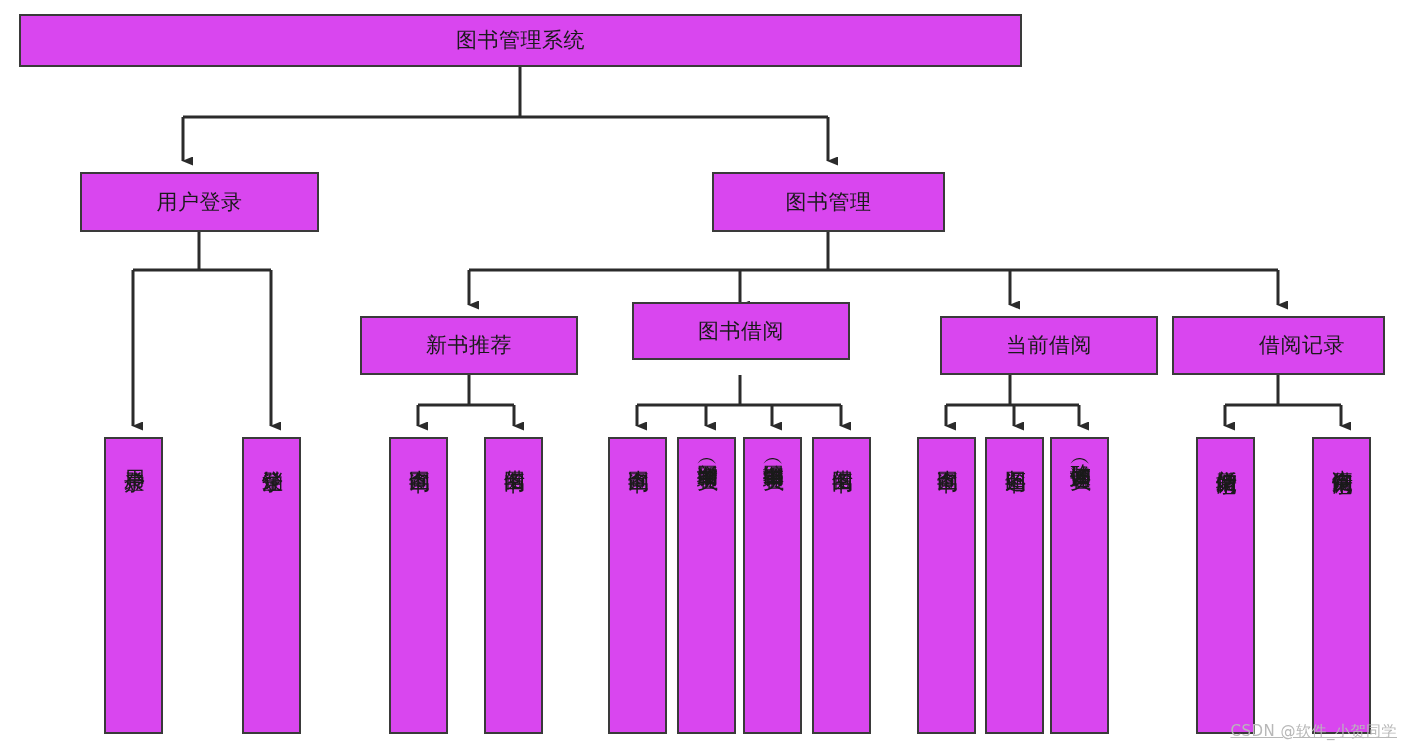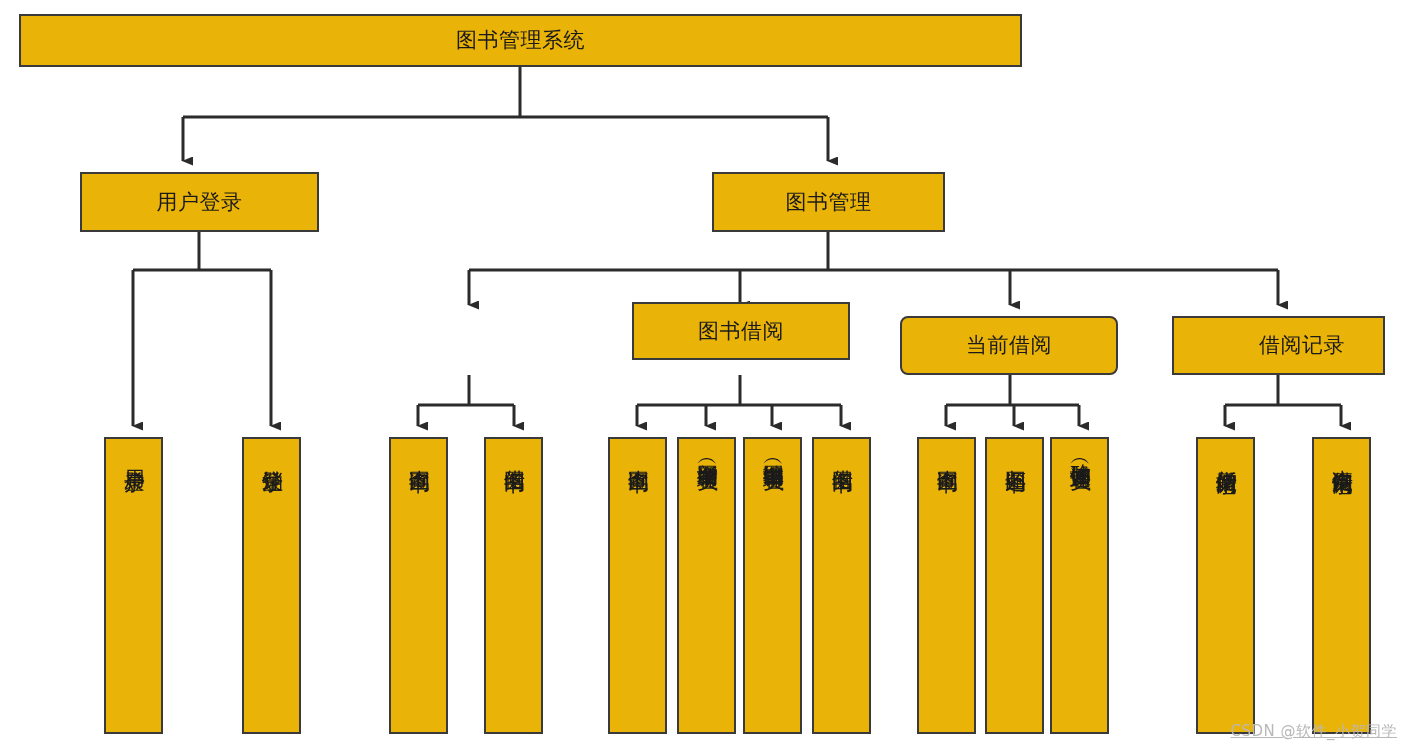--- a/index.html
+++ b/index.html
@@ -22,21 +22,21 @@
   svg#edges {
     position: absolute;
     left: 0;
     top: 0;
     width: 1405px;
     height: 747px;
   }
   .node {
     position: absolute;
     box-sizing: border-box;
-    background: #eab308;
+    background: #d946ef;
     border: 2px solid #3a3a3a;
     display: flex;
     align-items: center;
     justify-content: center;
     z-index: 2;
   }
   .node-label {
     color: #1a1a1a;
     font-size: 21px;
     line-height: 1.18;
@@ -130,24 +130,27 @@
     <span class="node-label">图书管理系统</span>
   </div>
 
   <div class="node" style="left:80px; top:172px; width:239px; height:60px;">
     <span class="node-label">用户登录</span>
   </div>
   <div class="node" style="left:712px; top:172px; width:233px; height:60px;">
     <span class="node-label">图书管理</span>
   </div>
 
+  <div class="node" style="left:360px; top:316px; width:218px; height:59px;">
+    <span class="node-label">新书推荐</span>
+  </div>
   <div class="node" style="left:632px; top:302px; width:218px; height:58px;">
     <span class="node-label">图书借阅</span>
   </div>
-  <div class="node" style="left:900px; top:316px; width:218px; height:59px;border-radius:8px;">
+  <div class="node" style="left:940px; top:316px; width:218px; height:59px;">
     <span class="node-label">当前借阅</span>
   </div>
   <div class="node" style="left:1172px; top:316px; width:213px; height:59px;padding-left:47px;">
     <span class="node-label">借阅记录</span>
   </div>
 
   <div class="node vertical" style="left:104px; top:437px; width:59px; height:297px;">
     <span class="node-label">用户登录</span>
   </div>
   <div class="node vertical" style="left:242px; top:437px; width:59px; height:297px;">

